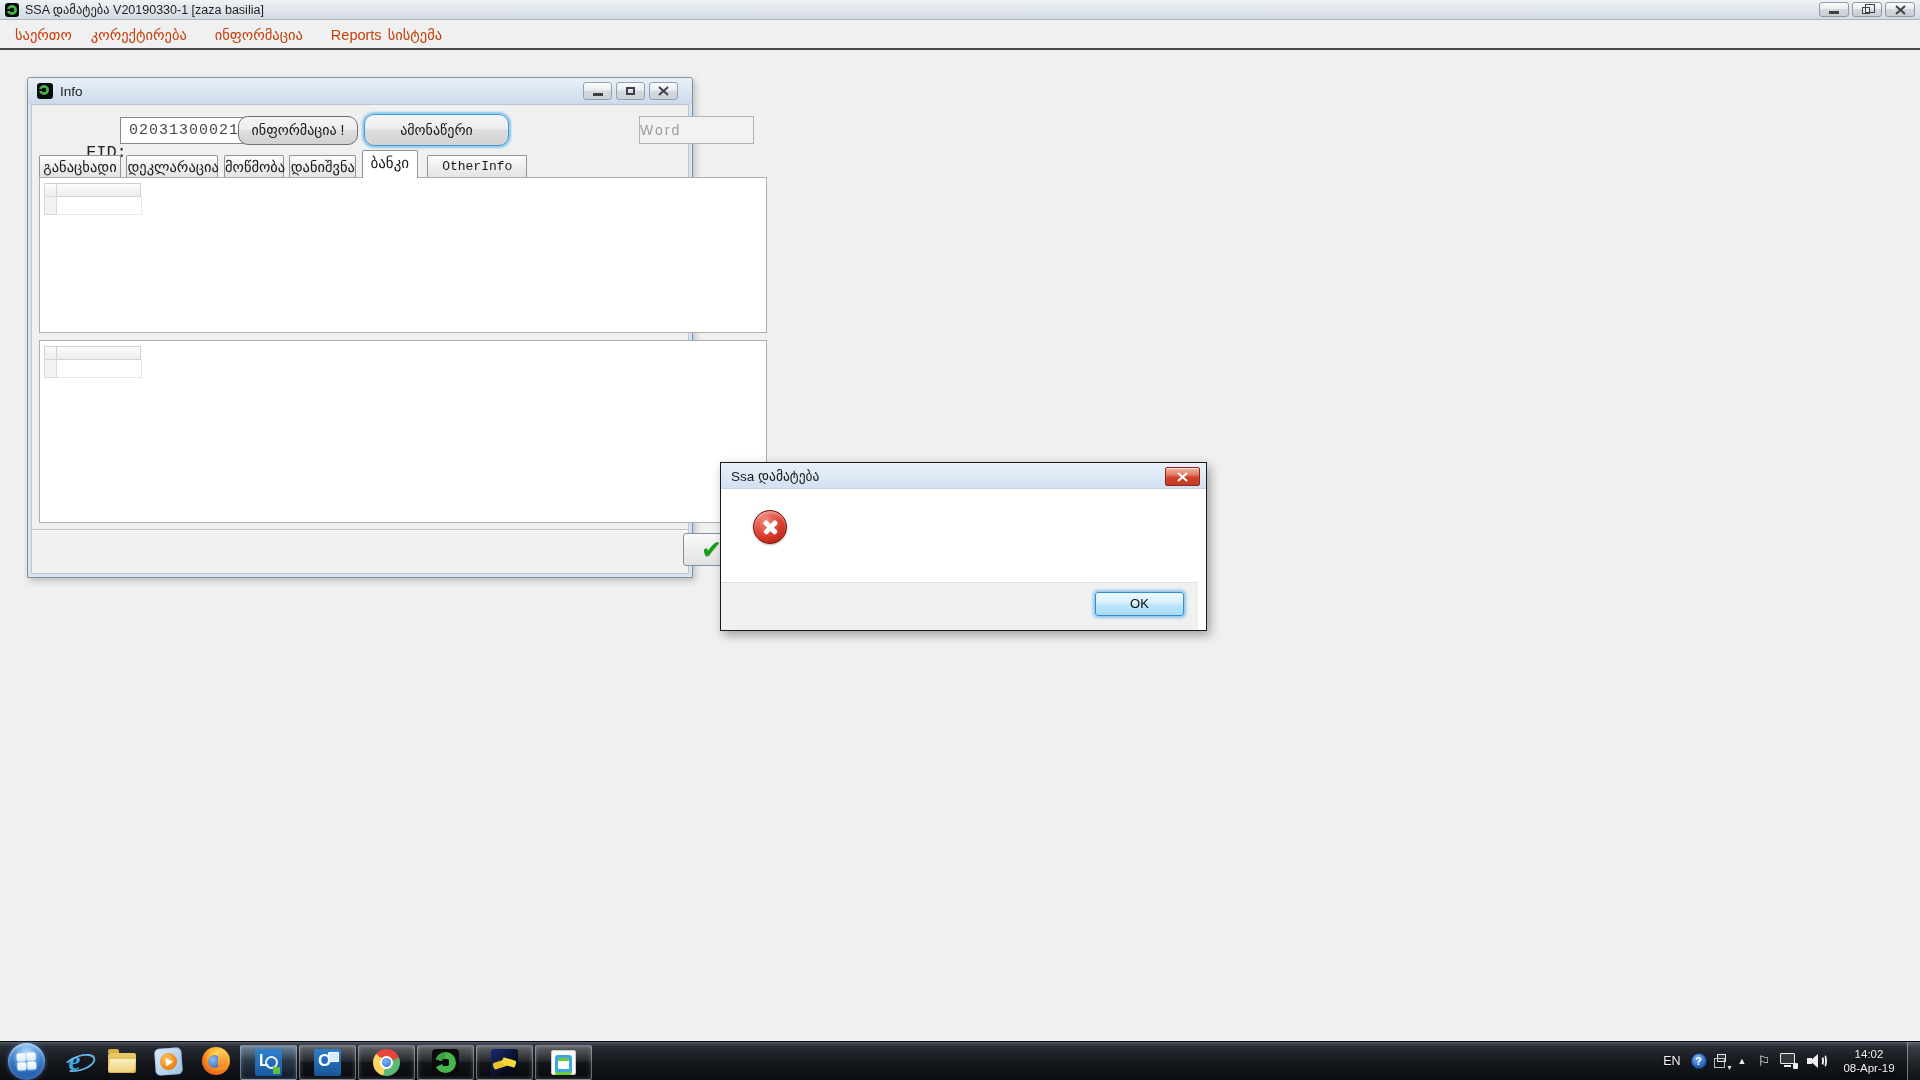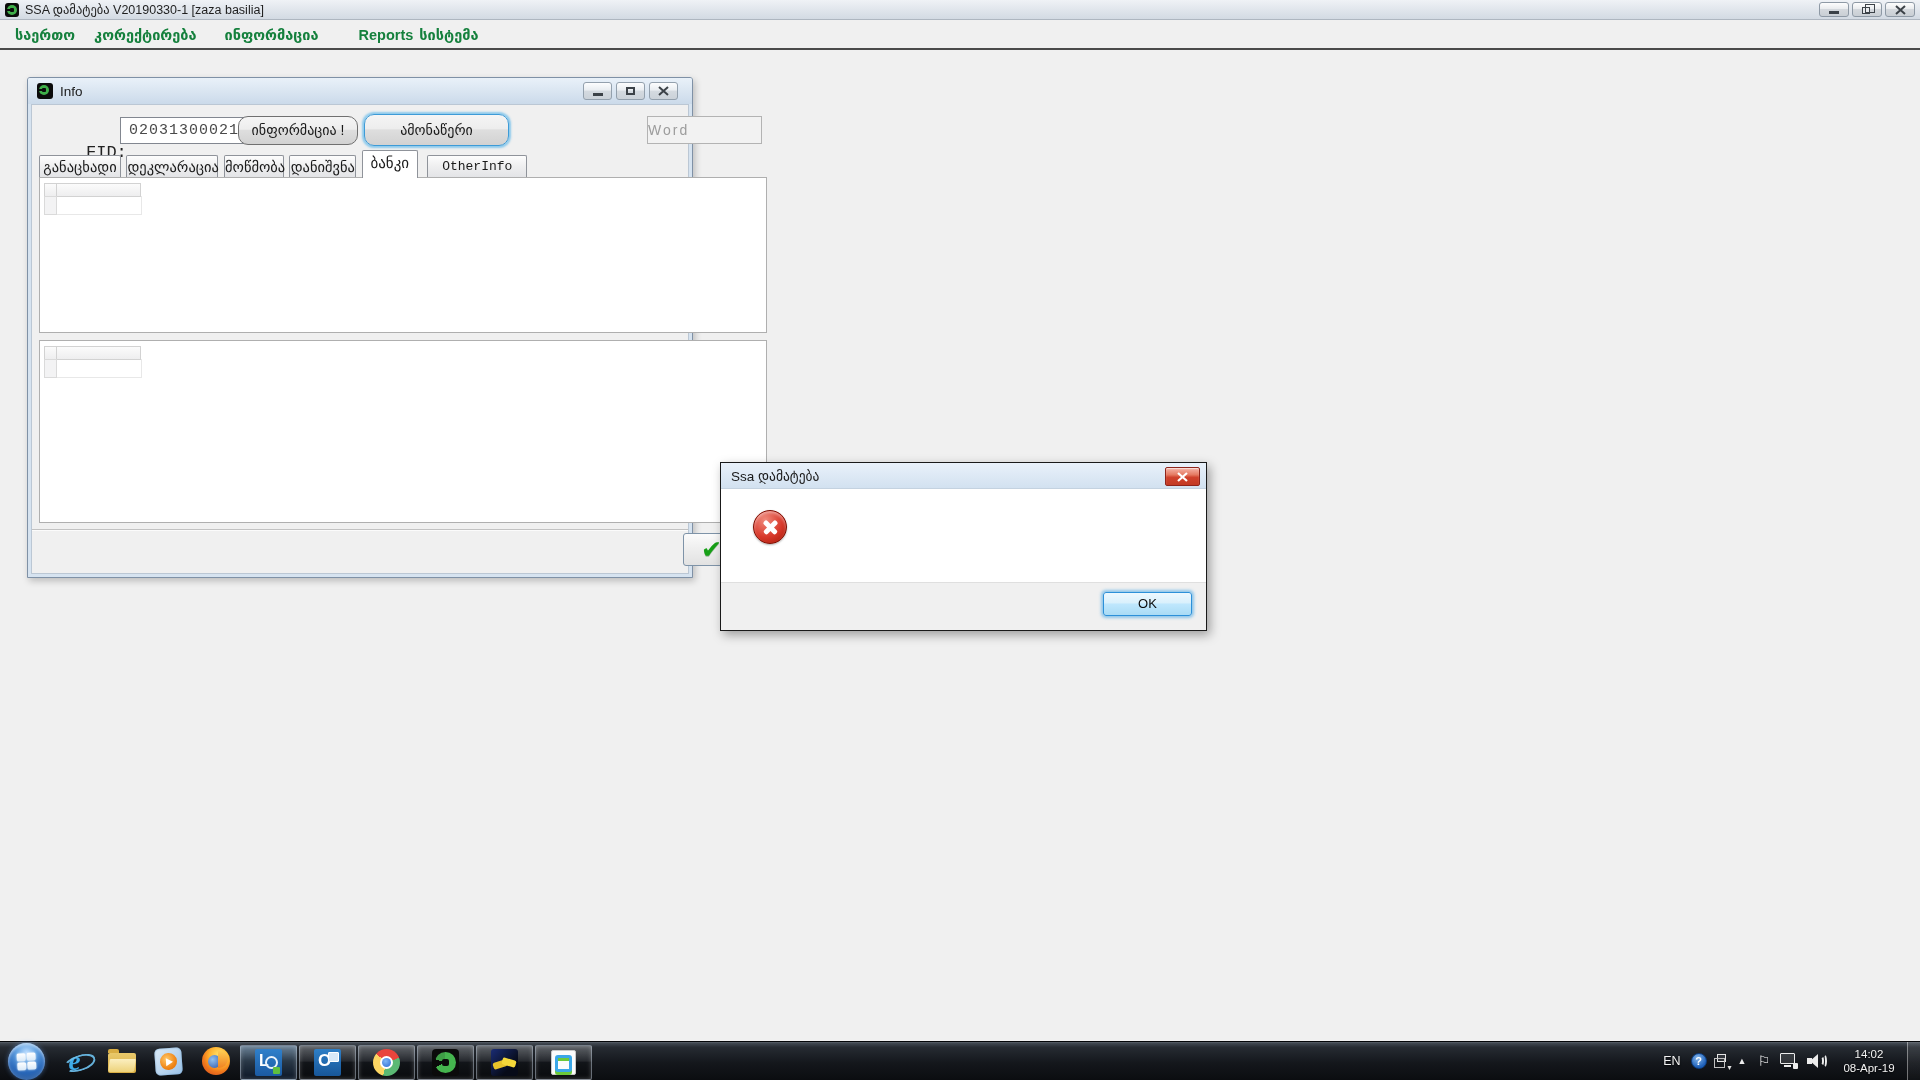--- a/index.html
+++ b/index.html
@@ -28,23 +28,23 @@
     display:flex;align-items:center;justify-content:center;position:relative;}
   .gl-min{width:10px;height:3px;background:#3c4248;margin-top:6px;}
   .gl-max{width:9px;height:8px;border:2px solid #3c4248;}
   .gl-restore{width:8px;height:7px;border:1.5px solid #3c4248;position:relative;margin-left:-2px;margin-top:2px;background:#e7e9ec;}
   .gl-restore::before{content:"";position:absolute;left:2px;top:-4px;width:8px;height:7px;border:1.5px solid #3c4248;}
   svg.xg{display:block;}
 
   
   .menubar{position:absolute;top:21px;left:0;right:0;height:29px;background:#F0F0F0;
     border-bottom:2px solid #4A4A4A;display:flex;align-items:center;
-    color:#15803d;font-weight:bold;font-size:14.5px;padding-left:15px;}
+    color:#c2410c;font-weight:normal;font-size:14.5px;padding-left:15px;}
   .menu-item{display:inline-block;}
-  .m1{margin-right:19px;} .m2{margin-right:28px;} .m3{margin-right:40px;} .m4{margin-right:6px;}
+  .m1{margin-right:19px;} .m2{margin-right:28px;} .m3{margin-right:28px;} .m4{margin-right:6px;}
 
   
   .info-win{position:absolute;left:27px;top:77px;width:666px;height:501px;
     background:#D6E3F0;border:1px solid #7F91A6;border-radius:3px 3px 0 0;
     box-shadow:2px 3px 7px rgba(0,0,0,0.22);}
   .info-titlebar{height:26px;background:linear-gradient(#E9F1F9,#CBDAEA);
     display:flex;align-items:center;border-radius:2px 2px 0 0;}
   .info-logo{width:16px;height:16px;margin:0 7px 0 9px;}
   .info-title-text{font-size:13.5px;}
   .info-ctrls{margin-left:auto;display:flex;gap:4px;padding-right:14px;}
@@ -56,21 +56,21 @@
 
   .fid-label{position:absolute;left:54px;top:38px;font-size:17px;color:#222;}
   .fid-input{position:absolute;left:88px;top:12px;width:152px;height:27px;background:#FFF;
     border:1px solid #828790;font-size:15px;color:#4a4a4a;padding:4px 0 0 8px;letter-spacing:1px;}
   .btn{border-radius:10px;text-align:center;font-size:14px;
     background:linear-gradient(#F5F5F5,#EDEDED 45%,#DEDEDE 50%,#D2D2D2);}
   .btn-info{position:absolute;left:206px;top:11px;width:120px;height:29px;border:1px solid #707070;line-height:27px;}
   .btn-extract{position:absolute;left:332px;top:9px;width:145px;height:32px;border:1px solid #3D9BD7;
     box-shadow:0 0 2px 2px rgba(125,195,235,0.85);line-height:30px;}
   .btn-word{position:absolute;left:607px;top:11px;width:115px;height:28px;border:1px solid #B3B3B3;
-    background:#F2F2F2;color:#9C9C9C;font-size:14px;line-height:26px;letter-spacing:2px;margin-left:8px;}
+    background:#F2F2F2;color:#9C9C9C;font-size:14px;line-height:26px;letter-spacing:2px;}
 
   
   .tabstrip{position:absolute;left:7px;top:45px;width:728px;height:28px;border-bottom:1px solid #9A9A9A;}
   .tab{display:inline-block;height:23px;margin-top:4px;margin-right:1px;vertical-align:bottom;
     border:1px solid #8F939A;border-bottom:none;border-radius:2px 2px 0 0;
     background:linear-gradient(#FDFDFD,#EFEFF0 45%,#E2E3E6);
     text-align:center;font-size:14.5px;line-height:22px;position:relative;font-family:Liberation Serif, serif;}
   .tab.active{height:28px;margin-top:0;background:#FFFFFF;z-index:2;line-height:25px;font-size:15px;}
   .t1{width:82px;} .t2{width:92px;} .t3{width:60px;} .t4{width:67px;} .t5{width:56px;}
   .t6{width:100px;margin-left:4px;font-family:"Liberation Mono","DejaVu Sans Mono",monospace;font-size:13px;}
@@ -101,21 +101,21 @@
     display:flex;align-items:center;justify-content:center;box-shadow:inset 0 1px 1px rgba(255,255,255,0.6);}
   .dlg-body{position:absolute;top:26px;left:0;right:0;height:95px;background:#FFFFFF;}
   .err-icon{position:absolute;left:32px;top:21px;width:34px;height:34px;border-radius:50%;
     background:radial-gradient(circle at 35% 28%,#F08A7C,#D8392B 55%,#A51605);
     border:1px solid #7E0E02;box-shadow:inset 0 2px 3px rgba(255,255,255,0.45), 0 1px 2px rgba(0,0,0,0.3);}
   .err-icon::before,.err-icon::after{content:"";position:absolute;left:8px;top:14px;width:17px;height:4.5px;
     background:#FFFFFF;border-radius:2px;}
   .err-icon::before{transform:rotate(45deg);}
   .err-icon::after{transform:rotate(-45deg);}
   .dlg-text{position:absolute;left:70px;top:24px;width:378px;font-size:12.5px;line-height:15.5px;color:#121212;}
-  .dlg-footer{position:absolute;left:0;right:0;bottom:0;height:48px;background:#F0F0F0;border-top:1px solid #DFDFDF;}
+  .dlg-footer{position:absolute;left:0;right:8px;bottom:0;height:48px;background:#F0F0F0;border-top:1px solid #DFDFDF;}
   .ok-btn{position:absolute;right:14px;top:9px;width:89px;height:24px;border:1px solid #2C90D9;border-radius:3px;
     background:linear-gradient(#EDF8FE,#D9F0FC 45%,#BFE7FD 50%,#A9DBF5);
     box-shadow:0 0 3px 2px rgba(90,175,230,0.65);font-size:13px;text-align:center;line-height:22px;color:#0b0b0b;}
 
   
   .taskbar{position:absolute;left:0;right:0;bottom:0;height:39px;
     background:linear-gradient(180deg,#5A616A 0%,#3E454E 4%,#262B32 14%,#14171C 55%,#0B0D10 100%);
     border-top:1px solid #05070A;display:flex;align-items:center;}
   .start-orb{width:37px;height:37px;margin:0 6px 0 8px;border-radius:50%;position:relative;flex:none;
     background:radial-gradient(circle at 50% 26%,#BBDDFF 0%,#62A2E2 30%,#2160B4 62%,#0D3A7E 86%,#082A5E);

